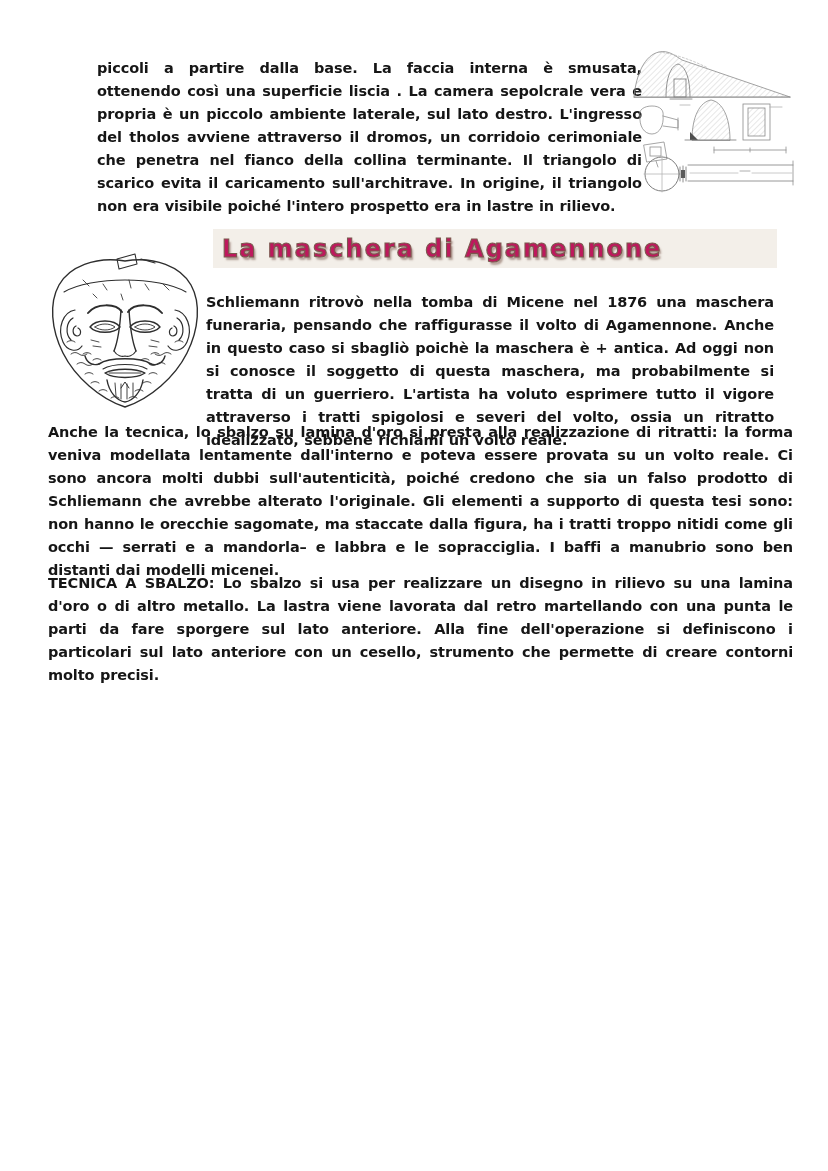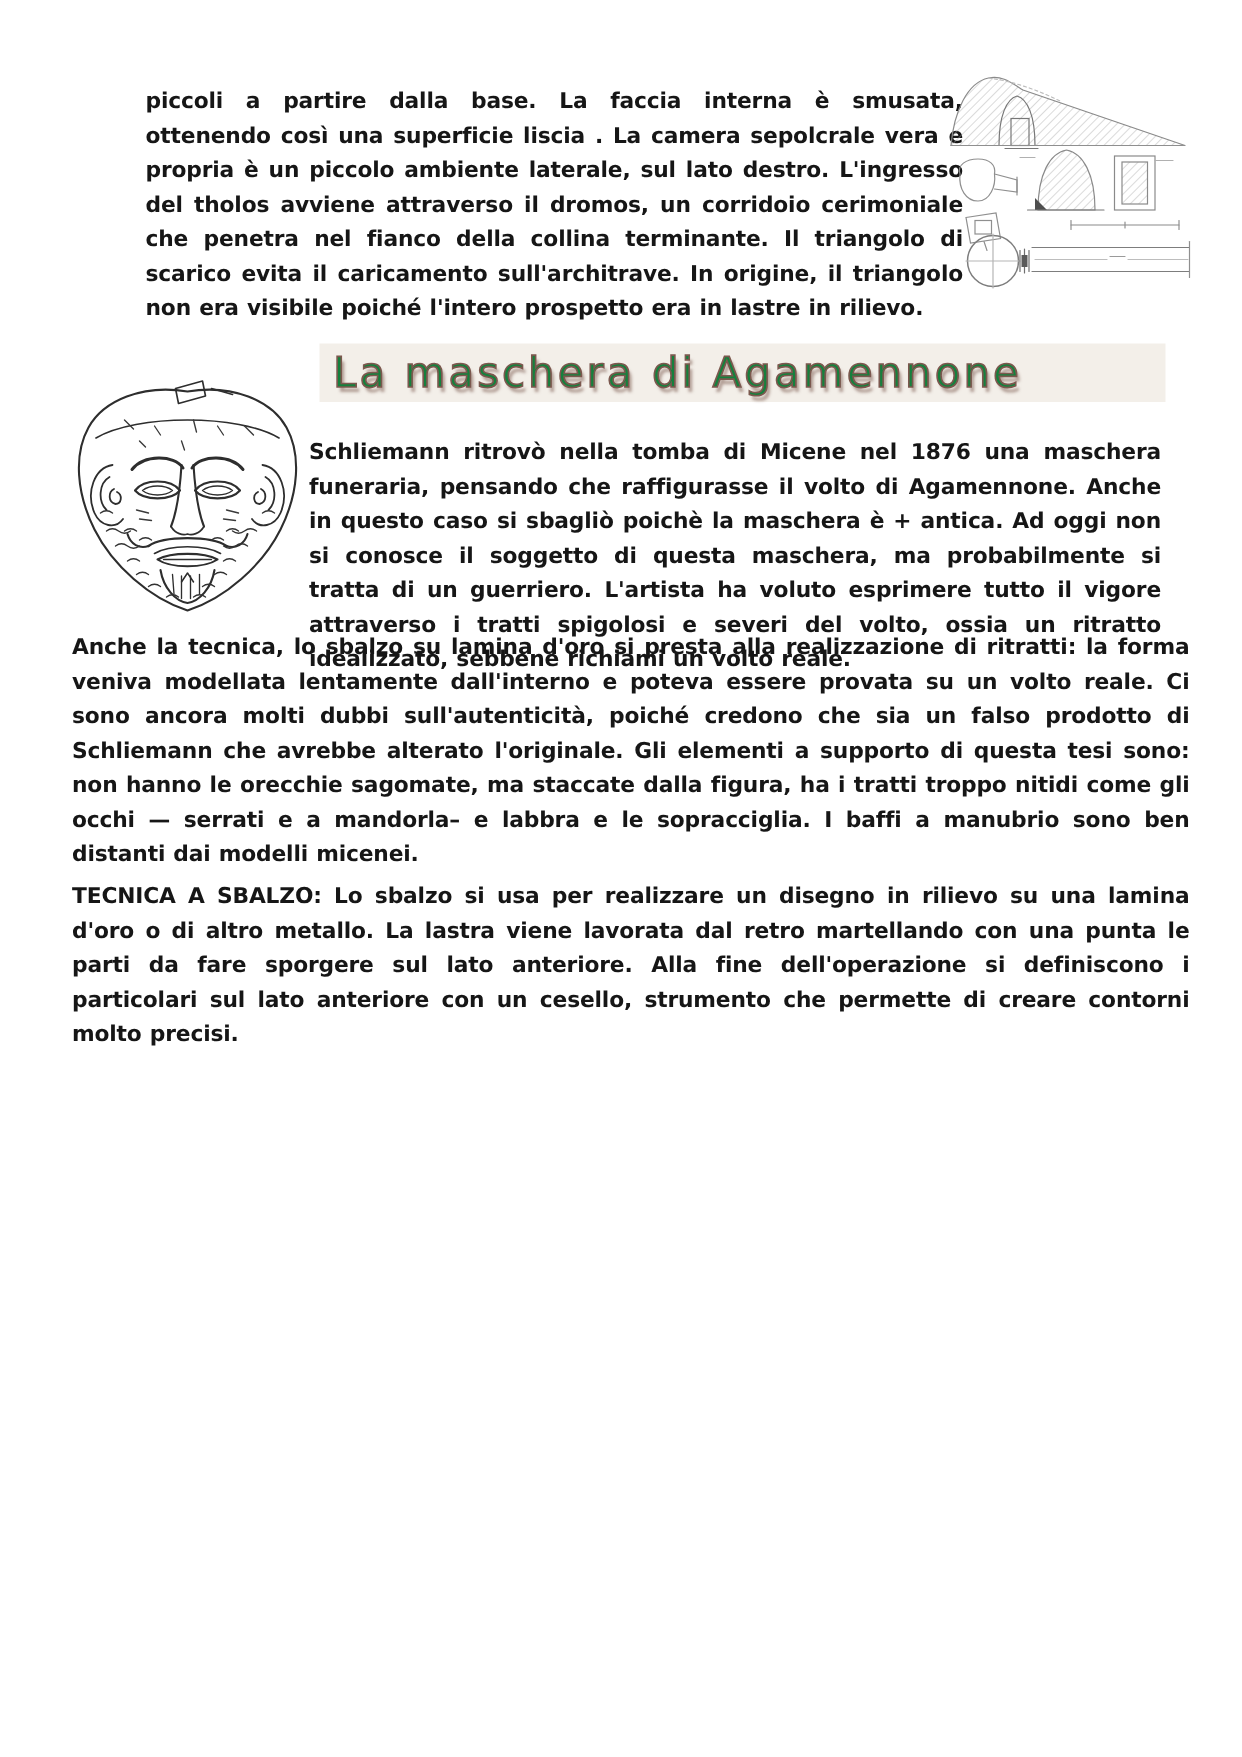--- a/index.html
+++ b/index.html
@@ -19,41 +19,41 @@
     font-weight:700;
     font-size:14.5px;
     line-height:23px;
     text-align:justify;
     letter-spacing:-0.1px;
     word-spacing:0.5px;
   }
   #intro-paragraph{ left:97px;  top:42px;  width:545px; }
   #mask-paragraph{  left:206px; top:276px; width:568px; }
   #technique-paragraph{ left:48px; top:406px; width:745px; }
-  #sbalzo-paragraph{    left:48px; top:572px; width:745px; }
+  #sbalzo-paragraph{    left:48px; top:557px; width:745px; }
 
   .figure{ position:absolute; }
   #tholos-figure{ left:630px; top:44px;  width:174px; height:152px; }
   #mask-figure{   left:33px;  top:250px; width:184px; height:170px; }
   .figure svg{ display:block; width:100%; height:100%; }
 
   #header-bar{
     position:absolute;
     left:213px; top:229px;
     width:564px; height:39px;
     background:#f3efe9;
     display:flex; align-items:center;
   }
   #section-title{
     display:inline-block;
     margin-left:9px;
-    font-size:28px;
-    font-weight:400;
+    font-size:24px;
+    font-weight:700;
     letter-spacing:2px;
-    color:#15803d;
+    color:#be185d;
     -webkit-text-stroke:1.1px #7b584e;
     text-shadow:2px 3px 2px rgba(125,92,82,0.55);
     white-space:nowrap;
   }
 </style>
 </head>
 <body>
 
 <div class="page">
 

